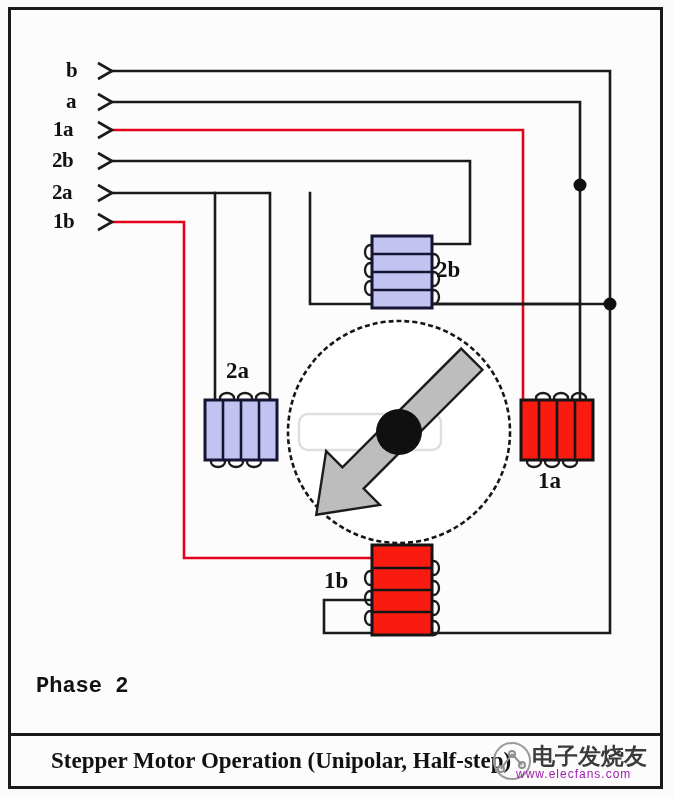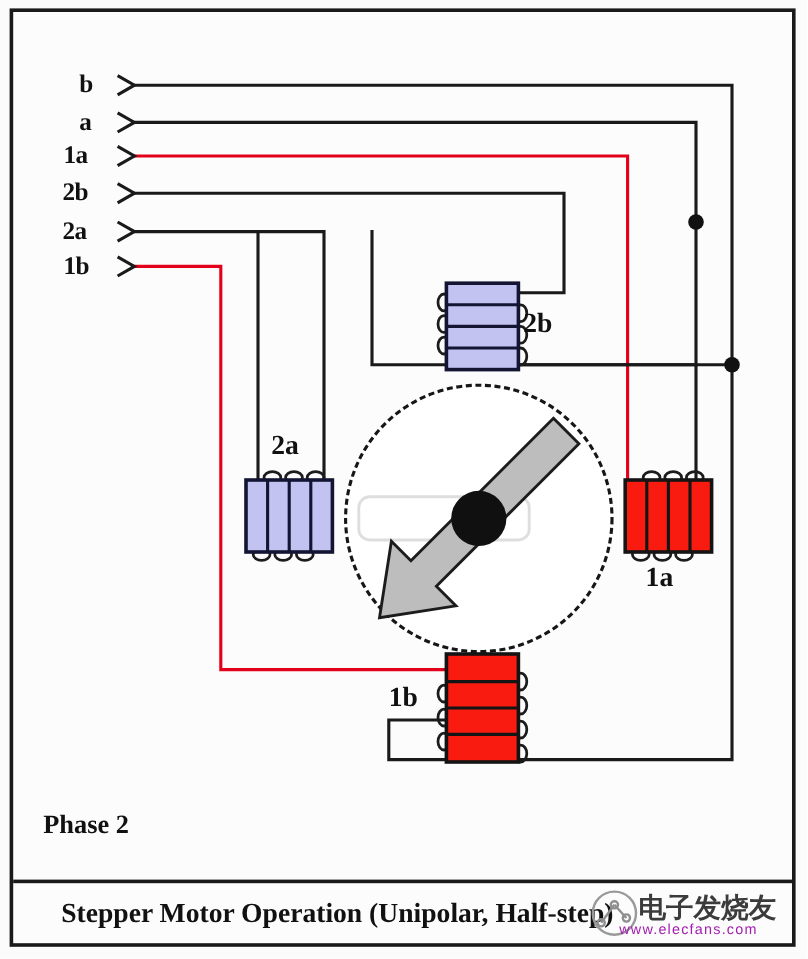--- a/index.html
+++ b/index.html
@@ -2,21 +2,21 @@
 <html><head>
 <meta charset="utf-8">
 <style>
   html,body{margin:0;padding:0;background:#ffffff;}
   body{width:673px;height:799px;font-family:"Liberation Sans",sans-serif;overflow:hidden;}
   #stage{position:relative;width:673px;height:799px;background:#fbfbfb;}
   #frame{position:absolute;left:8px;top:7px;width:655px;height:782px;border:3px solid #1a1a1a;background:#fcfcfc;box-sizing:border-box;}
   svg.layer{position:absolute;left:0;top:0;width:673px;height:799px;overflow:visible;}
   .termlabel{position:absolute;font-weight:bold;font-size:21px;color:#111;font-family:"Liberation Serif",serif;letter-spacing:-0.5px;}
   .coillabel{position:absolute;font-weight:bold;font-size:23px;color:#111;font-family:"Liberation Serif",serif;}
-  .phaselabel{position:absolute;left:36px;top:674px;font-weight:bold;font-size:22px;color:#111;font-family:Liberation Serif, serif;}
+  .phaselabel{position:absolute;left:36px;top:674px;font-weight:bold;font-size:22px;color:#111;font-family:Liberation Mono, monospace;}
   .titlebar{position:absolute;left:11px;top:733px;width:649px;height:53px;border-top:3px solid #1a1a1a;box-sizing:border-box;display:flex;align-items:center;}
   .titletext{margin-left:40px;font-weight:bold;font-size:23px;color:#111;font-family:"Liberation Serif",serif;white-space:nowrap;}
   .watermark{position:absolute;left:492px;top:737px;width:176px;height:56px;pointer-events:none;}
   .wm-cn{position:absolute;left:40px;top:4px;font-size:23px;font-weight:bold;color:#2b2b2b;font-family:"DejaVu Sans",sans-serif;opacity:.92;text-align:right;}
   .wm-url{position:absolute;left:24px;top:30px;font-size:12px;color:#a21caf;letter-spacing:1px;font-family:"Liberation Sans",sans-serif;}
 </style>
 </head>
 <body>
 
 <div id="stage">

